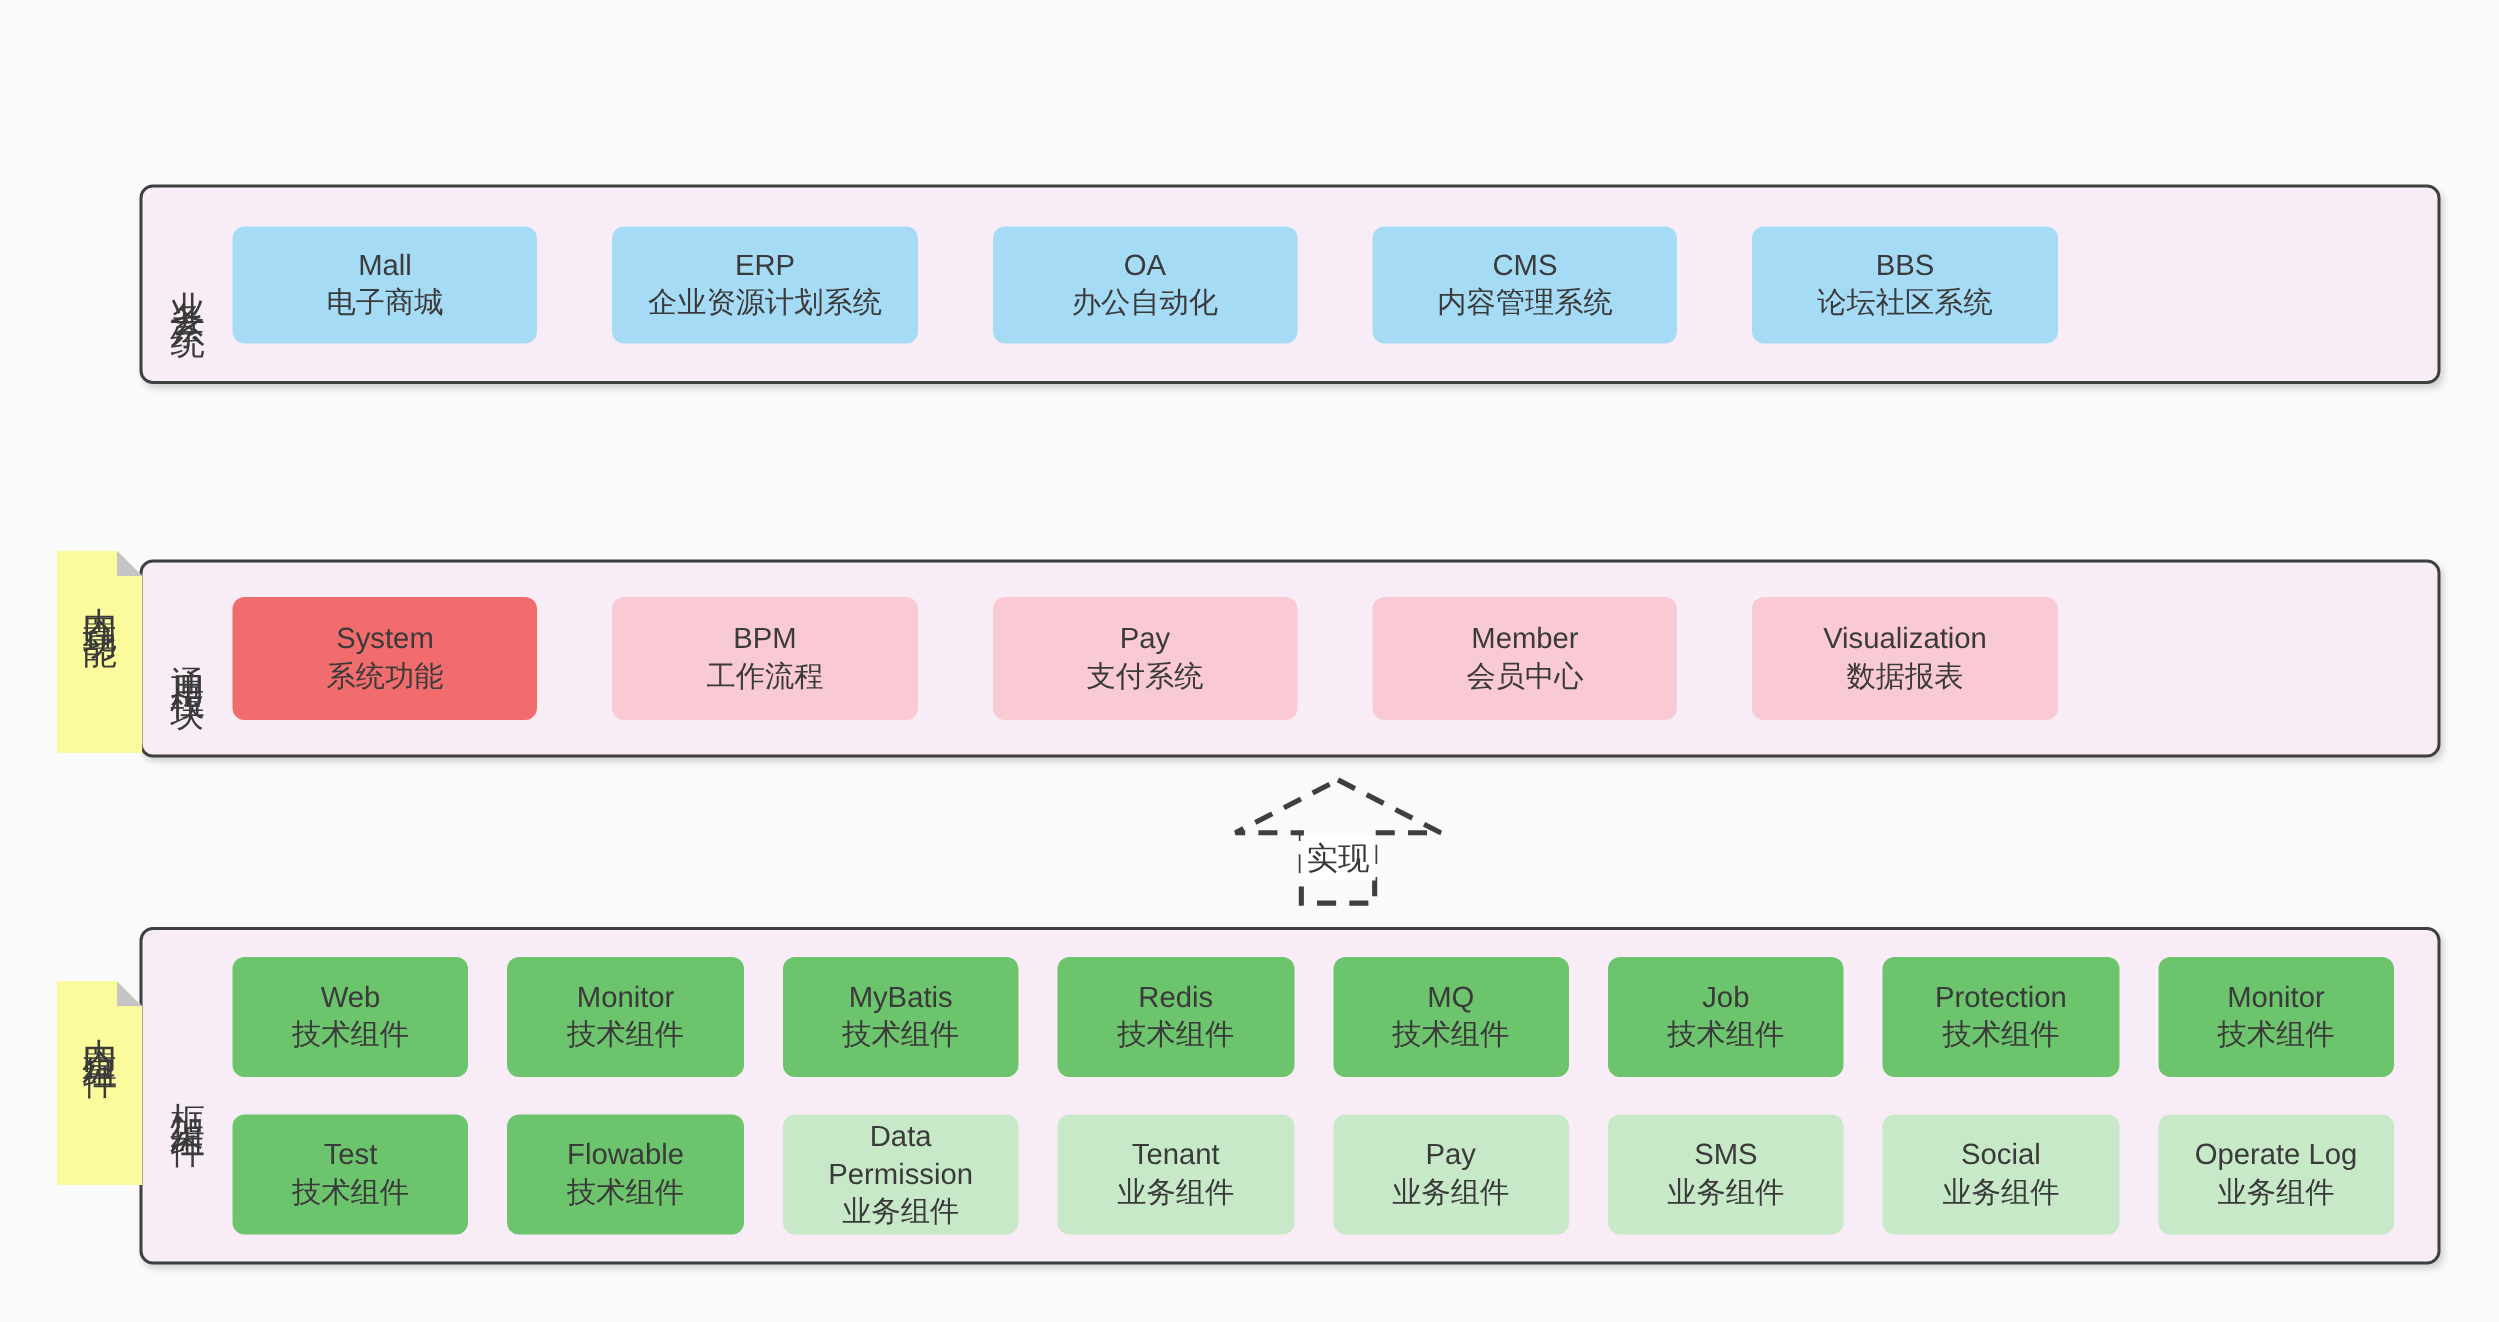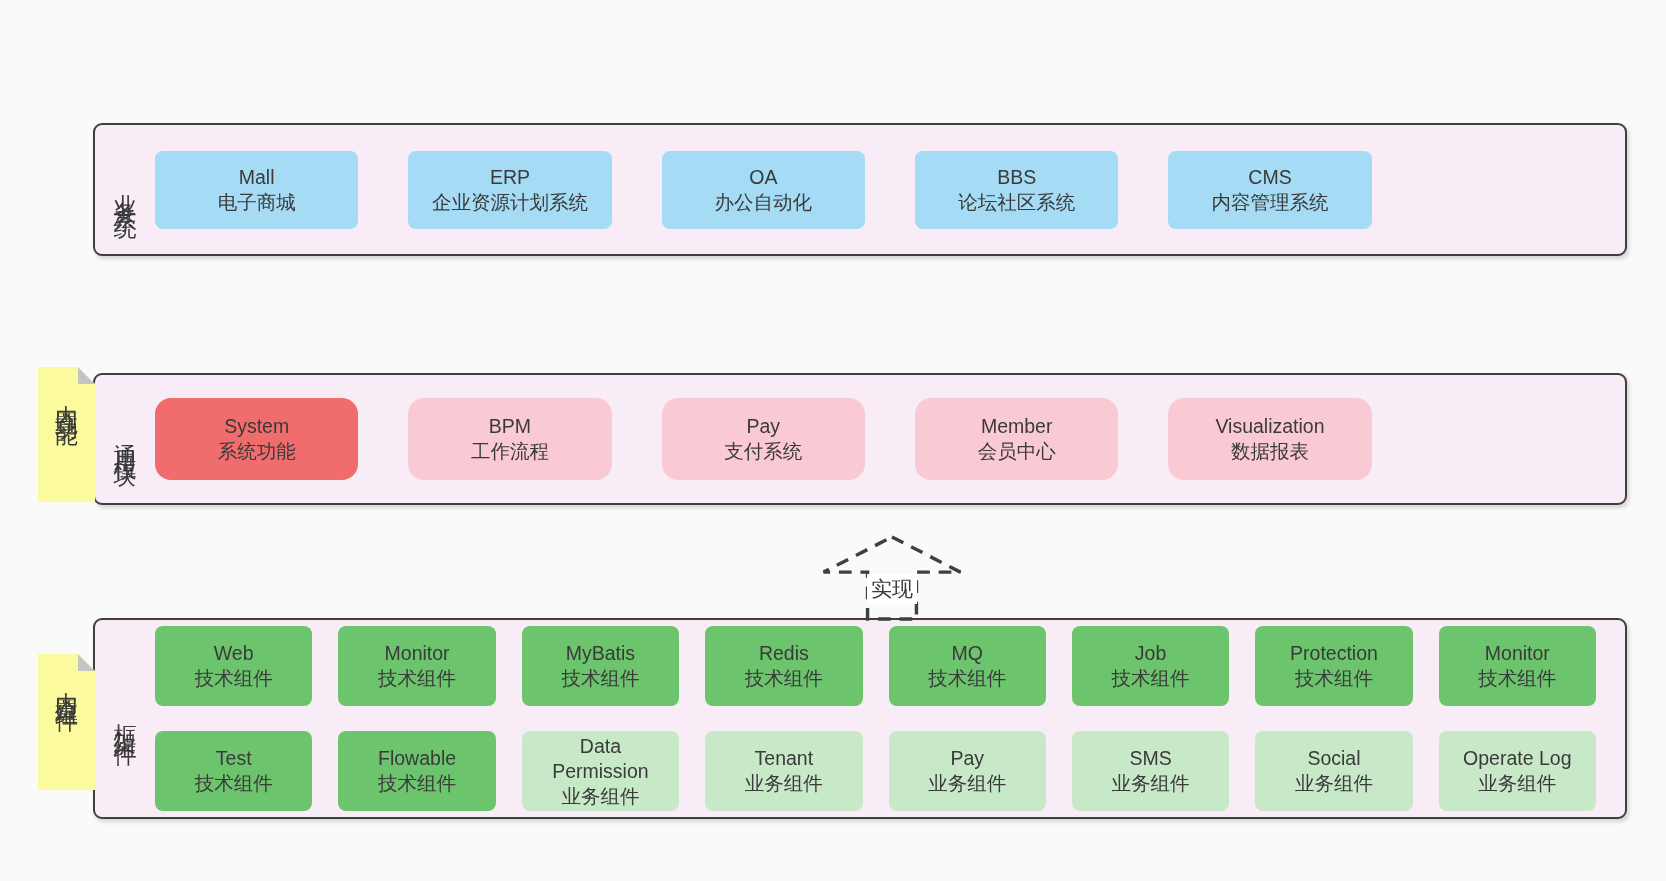--- a/index.html
+++ b/index.html
@@ -13,39 +13,39 @@
     font-family:"Liberation Sans",sans-serif;color:var(--text);overflow:hidden;
   }
   
   .band{
     position:absolute;left:93px;width:1534px;box-sizing:border-box;
     background:var(--band-bg);border:2px solid var(--line);border-radius:9px;
     box-shadow:2px 3px 4px rgba(0,0,0,0.15);display:flex;z-index:1;
   }
   #band1{top:123px;height:133px;}
   #band2{top:373px;height:132px;}
-  #band3{top:618px;height:201px;}
+  #band3{top:618px;height:225px;}
   .band-label{
     width:60px;flex:0 0 60px;display:flex;align-items:center;justify-content:center;
     font-size:23px;
   }
   .band-label span{writing-mode:vertical-rl;text-orientation:upright;letter-spacing:7px;line-height:1;}
   .band-grid{
     flex:1;display:grid;align-content:center;
     grid-template-columns:repeat(6,1fr);gap:25px 50px;
   }
   #band3 .band-grid{grid-template-columns:repeat(8,1fr);gap:25px 26px;padding-right:29px;}
   
   .box{
     border-radius:8px;display:flex;flex-direction:column;align-items:center;
     justify-content:center;text-align:center;font-size:19.5px;line-height:25px;
     padding:2px 12px;box-sizing:border-box;
   }
   #band1 .box{height:78px;}
-  #band2 .box{height:82px;border-radius:16px;}
+  #band2 .box{height:82px;}
   #band3 .box{height:80px;}
   .c-blue{background:var(--blue);}
   .c-red{background:var(--red);}
   .c-pink{background:var(--pink);}
   .c-green{background:var(--green);}
   .c-lightgreen{background:var(--lightgreen);}
   
   .tag{
     position:absolute;left:38px;width:57px;box-sizing:border-box;z-index:3;
     background:var(--yellow);display:flex;justify-content:center;padding-top:20px;
@@ -54,21 +54,21 @@
   #tag1{top:367px;height:135px;}
   #tag2{top:654px;height:136px;}
   .tag .fold{
     position:absolute;top:0;right:0;width:17px;height:17px;background:var(--fold);
     clip-path:polygon(0 0,100% 100%,0 100%);
   }
   .tag .tag-text{writing-mode:vertical-rl;text-orientation:upright;letter-spacing:6px;line-height:1;}
   
   .arrow{position:absolute;z-index:2;}
   #arrow1{left:800px;top:272px;width:150px;height:90px;}
-  #arrow2{left:817px;top:534px;width:150px;height:88px;}
+  #arrow2{left:817px;top:517px;width:150px;height:88px;}
   .arrow svg{display:block;width:100%;height:100%;}
   .arrow path{fill:none;stroke:var(--line);stroke-width:3.5;stroke-dasharray:13 9;}
   .arrow-label{
     position:absolute;left:50%;top:46%;transform:translateX(-50%);
     background:var(--label-bg);padding:1px 4px;font-size:21px;white-space:nowrap;
   }
 </style>
 </head>
 <body>
 
@@ -85,26 +85,26 @@
       </div>
       <div class="box c-blue">
         <div>ERP</div>
         <div>企业资源计划系统</div>
       </div>
       <div class="box c-blue">
         <div>OA</div>
         <div>办公自动化</div>
       </div>
       <div class="box c-blue">
+        <div>CMS</div>
+        <div>内容管理系统</div>
+      </div>
+      <div class="box c-blue">
         <div>BBS</div>
         <div>论坛社区系统</div>
-      </div>
-      <div class="box c-blue">
-        <div>CMS</div>
-        <div>内容管理系统</div>
       </div>
     </div>
   </section>
 
 
   <div class="tag" id="tag1">
     <span class="fold"></span>
     <span class="tag-text">内置功能</span>
   </div>
 

